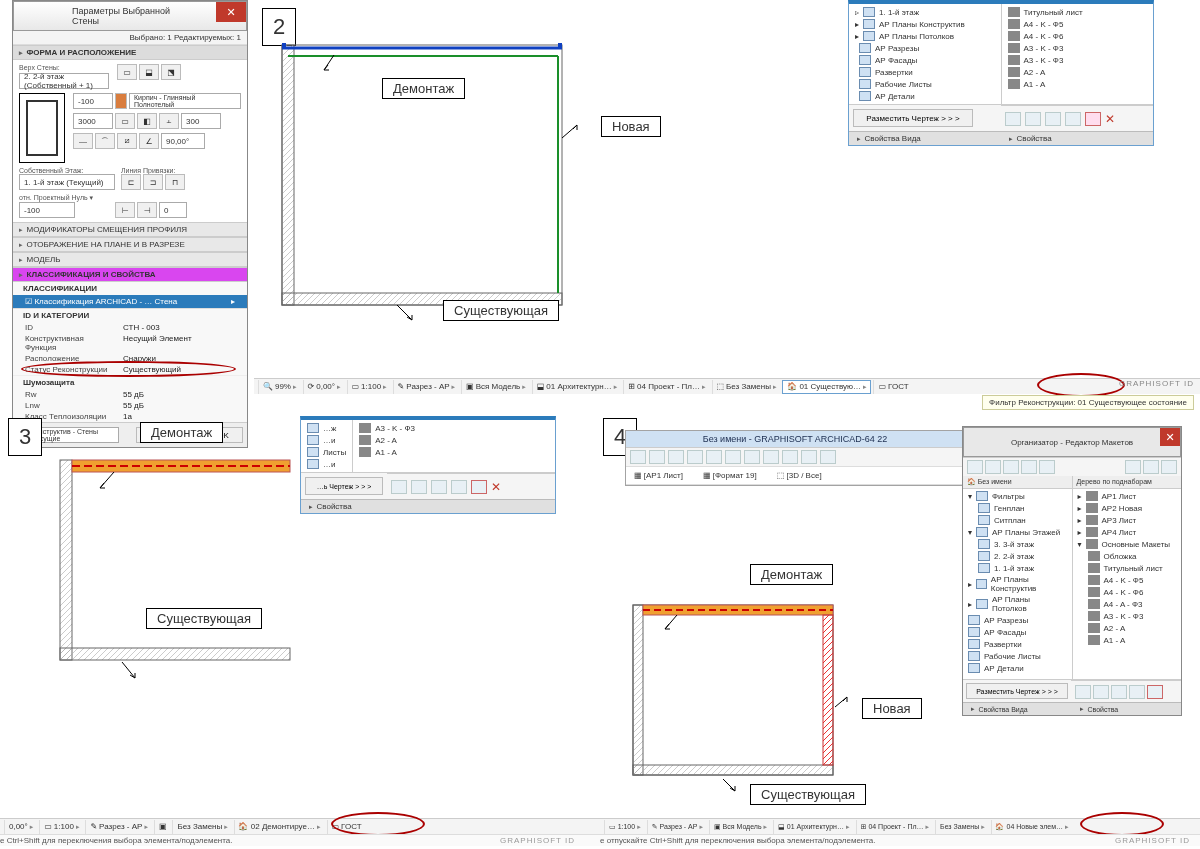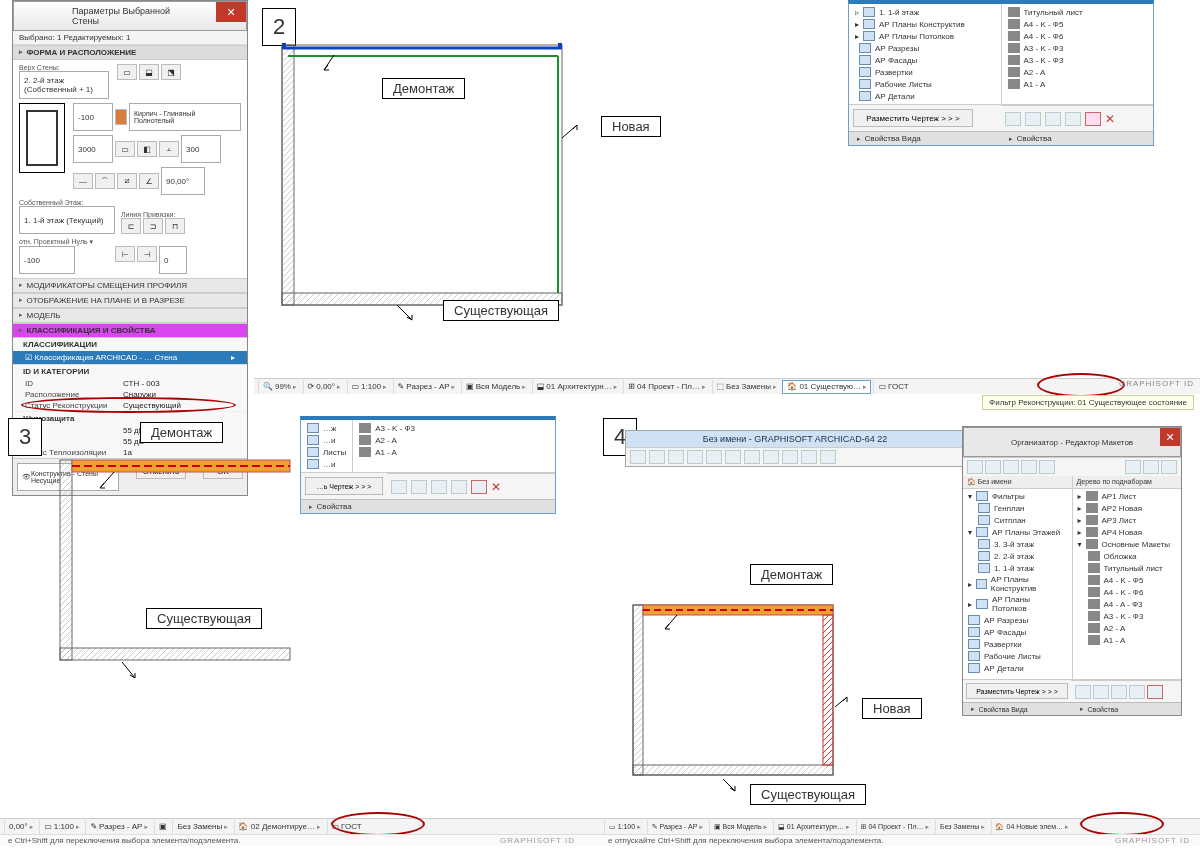--- a/index.html
+++ b/index.html
@@ -2,52 +2,52 @@
 <html><head>
 <meta charset="utf-8">
 <style>
 *{box-sizing:border-box;margin:0;padding:0;font-family:Tahoma,Arial,sans-serif}
 body{background:#fff;width:1200px;height:849px;position:relative;font-size:9px;color:#333}
 .panel{position:absolute}
 .num-label{position:absolute;width:34px;height:38px;border:1px solid #000;background:#fff;font-size:22px;font-weight:400;display:flex;align-items:center;justify-content:center}
 .titlebar{height:27px;background:linear-gradient(#fff,#e8e8e8);border:1px solid #999;display:flex;align-items:center;padding:14px 4px;font-size:10px;position:relative}
 .titlebar .close{position:absolute;right:0;top:0;width:30px;height:20px;background:#c0392b;color:#fff;display:flex;align-items:center;justify-content:center;font-size:11px}
 .greybtn{display:inline-flex;align-items:center;justify-content:center;border:1px solid #bbb;background:#f0f0f0;height:16px;min-width:20px;font-size:8px;padding:0 3px}
-.input{border:1px solid #aaa;background:#fff;height:28px;font-size:8px;padding:0 4px;display:inline-flex;align-items:center}
-.section-hdr{background:#e8e8e8;border-top:1px solid #ccc;border-bottom:1px solid #ccc;padding:2px 6px;font-size:8px;display:flex;gap:4px}
+.input{border:1px solid #aaa;background:#fff;height:16px;font-size:8px;padding:0 4px;display:inline-flex;align-items:center}
+.section-hdr{background:#e8e8e8;border-top:1px solid #ccc;border-bottom:1px solid #ccc;padding:2px 6px;font-size:8px;display:flex;align-items:center;gap:4px}
 .section-hdr::before{content:"▸";font-size:7px;color:#666}
 .sel-row{background:#2b7bbb;color:#fff;padding:2px 12px;font-size:8px;display:flex;justify-content:space-between}
 .prop-row{display:flex;padding:1px 12px;font-size:8px;gap:8px}
 .prop-row .k{flex:0 0 90px;color:#444}
 .prop-row .v{flex:1;color:#222}
 .ellipse{position:absolute;border:2px solid #a00;border-radius:50%}
 .tree-item{display:flex;align-items:center;gap:4px;padding:1px 4px;font-size:8px;color:#333}
 .tree-item .ficon{width:12px;height:10px;border:1px solid #6a8cb0;background:#cfe1f3}
 .tree-item .gicon{width:12px;height:10px;background:#888}
 .accordion{background:#e0e0e0;border-top:1px solid #bbb;padding:2px 8px;font-size:8px;display:flex;align-items:center;gap:4px}
 .accordion::before{content:"▸";font-size:7px;color:#555}
 .toolbar{display:flex;align-items:center;gap:4px;padding:2px 4px;background:#f5f5f5;border-top:1px solid #ccc;font-size:8px}
 .tb-icon{width:16px;height:14px;border:1px solid #bcc;background:#e8f0f5}
 .statusbar{position:absolute;height:16px;background:#f4f4f4;border-top:1px solid #ccc;display:flex;align-items:center;font-size:8px;gap:2px;padding:0 4px}
 .sb-seg{display:flex;align-items:center;gap:2px;padding:0 4px;border-left:1px solid #ddd;height:14px;white-space:nowrap}
 .sb-seg .tri{color:#888;font-size:7px}
-.hint{position:absolute;font-size:8px;color:#555;background:#fafafa;padding:1px 8px;border-top:1px solid #ddd}
+.hint{position:absolute;font-size:8px;color:#555;background:#fafafa;padding:1px 0;border-top:1px solid #ddd}
 .draw-label{position:absolute;border:1px solid #000;background:#fff;padding:2px 10px;font-size:13px}
 svg{display:block}
 </style>
 </head>
 <body>
 
 <div class="num-label" style="left:12px;top:8px">1</div>
 <div class="panel" style="left:12px;top:0;width:236px;border:1px solid #888">
  <div class="titlebar">
   <span style="position:absolute;left:50%;transform:translateX(-50%);font-size:9px">Параметры Выбранной Стены</span>
   <span class="close">✕</span>
  </div>
- <div style="background:#f4f4f4;font-size:8px;padding:2px 6px;border-bottom:1px solid #ddd">Выбрано: 1  Редактируемых: 1</div>
+ <div style="background:#f4f4f4;font-size:8px;text-align:right;padding:2px 6px;border-bottom:1px solid #ddd">Выбрано: 1  Редактируемых: 1</div>
  <div class="section-hdr" style="background:#dcdcdc;font-weight:bold">
       <span>ФОРМА И РАСПОЛОЖЕНИЕ</span>
     </div>
  <div style="padding:4px 6px;background:#fff">
   <div style="display:flex;gap:8px">
    <div style="flex:0 0 90px">
     <div style="font-size:7px;color:#555">Верх Стены:</div>
     <div class="input" style="width:90px">2. 2-й этаж (Собственный + 1)</div>
    </div>
    <div style="display:flex;gap:2px">
@@ -123,20 +123,24 @@
  <div style="background:#f8f8f8">
   <div style="padding:2px 10px;font-size:8px;font-weight:bold">КЛАССИФИКАЦИИ</div>
   <div class="sel-row">
         <span>☑ <span>Классификация ARCHICAD - … Стена</span></span>
         <span>▸</span>
       </div>
   <div style="padding:2px 10px;font-size:8px;font-weight:bold;border-top:1px solid #ddd">ID И КАТЕГОРИИ</div>
   <div class="prop-row">
         <span class="k">ID</span>
         <span class="v">СТН - 003</span>
+      </div>
+  <div class="prop-row">
+        <span class="k">Конструктивная Функция</span>
+        <span class="v">Несущий Элемент</span>
       </div>
   <div class="prop-row">
         <span class="k">Расположение</span>
         <span class="v">Снаружи</span>
       </div>
   <div style="position:relative">
    <div class="prop-row">
           <span class="k">Статус Реконструкции</span>
           <span class="v">Существующий</span>
         </div>
@@ -376,20 +380,25 @@
       <span class="tb-icon"></span>
       <span class="tb-icon"></span>
       <span class="tb-icon"></span>
       <span class="tb-icon"></span>
       <span class="tb-icon"></span>
       <span class="tb-icon"></span>
       <span class="tb-icon"></span>
       <span class="tb-icon"></span>
       <span class="tb-icon"></span>
       <span class="tb-icon"></span>
+ </div>
+ <div style="display:flex;gap:20px;padding:4px 8px;font-size:8px;background:#fff;border-top:1px solid #ddd;border-bottom:1px solid #ddd">
+  <span>▦ <span>[АР1 Лист]</span></span>
+  <span>▦ <span>[Формат 19]</span></span>
+  <span>⬚ <span>[3D / Все]</span></span>
  </div>
 </div>
 
 <svg class="panel" style="left:625px;top:585px" width="230" height="220">
  <defs>
       <pattern id="h4" width="6" height="6" patternUnits="userSpaceOnUse">
         <path d="M-1,1 l2,-2 M0,6 l6,-6 M5,7 l2,-2" stroke="#aaa" stroke-width="0.6"></path>
       </pattern>
  <pattern id="hr" width="6" height="6" patternUnits="userSpaceOnUse">
         <path d="M-1,1 l2,-2 M0,6 l6,-6 M5,7 l2,-2" stroke="#e33" stroke-width="1"></path>
@@ -510,21 +519,21 @@
           <span>АР2 Новая</span>
         </div>
    <div class="tree-item">
           <span>▸</span>
           <span class="gicon"></span>
           <span>АР3 Лист</span>
         </div>
    <div class="tree-item">
           <span>▸</span>
           <span class="gicon"></span>
-          <span>АР4 Новая</span>
+          <span>АР4 Лист</span>
         </div>
    <div class="tree-item">
           <span>▾</span>
           <span class="gicon"></span>
           <span>Основные Макеты</span>
         </div>
    <div class="tree-item" style="padding-left:14px">
           <span class="gicon"></span>
           <span>Обложка</span>
         </div>

